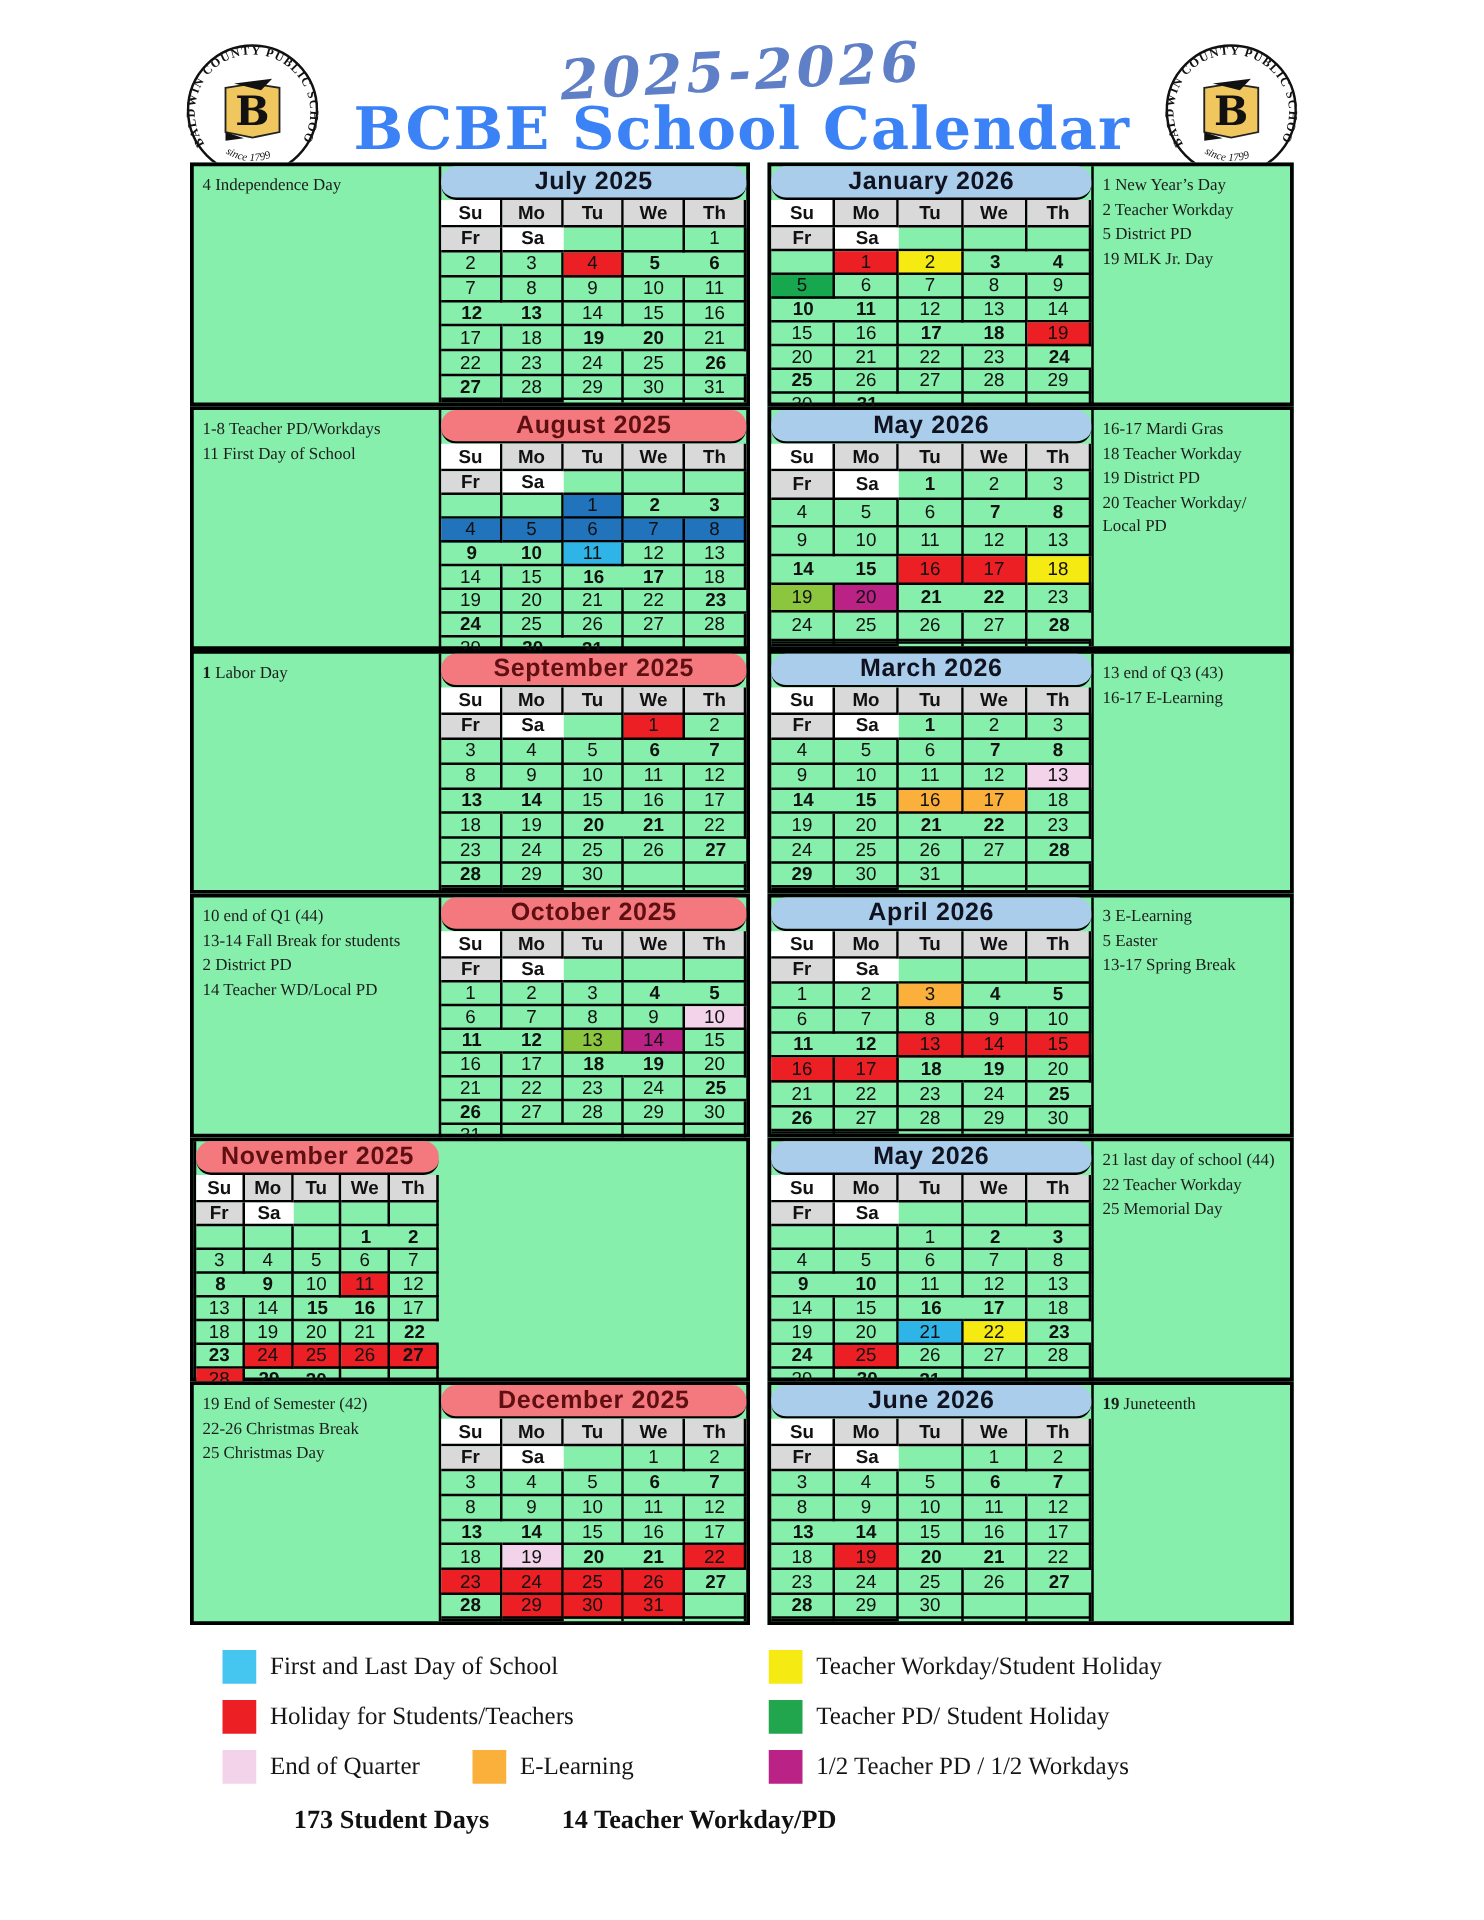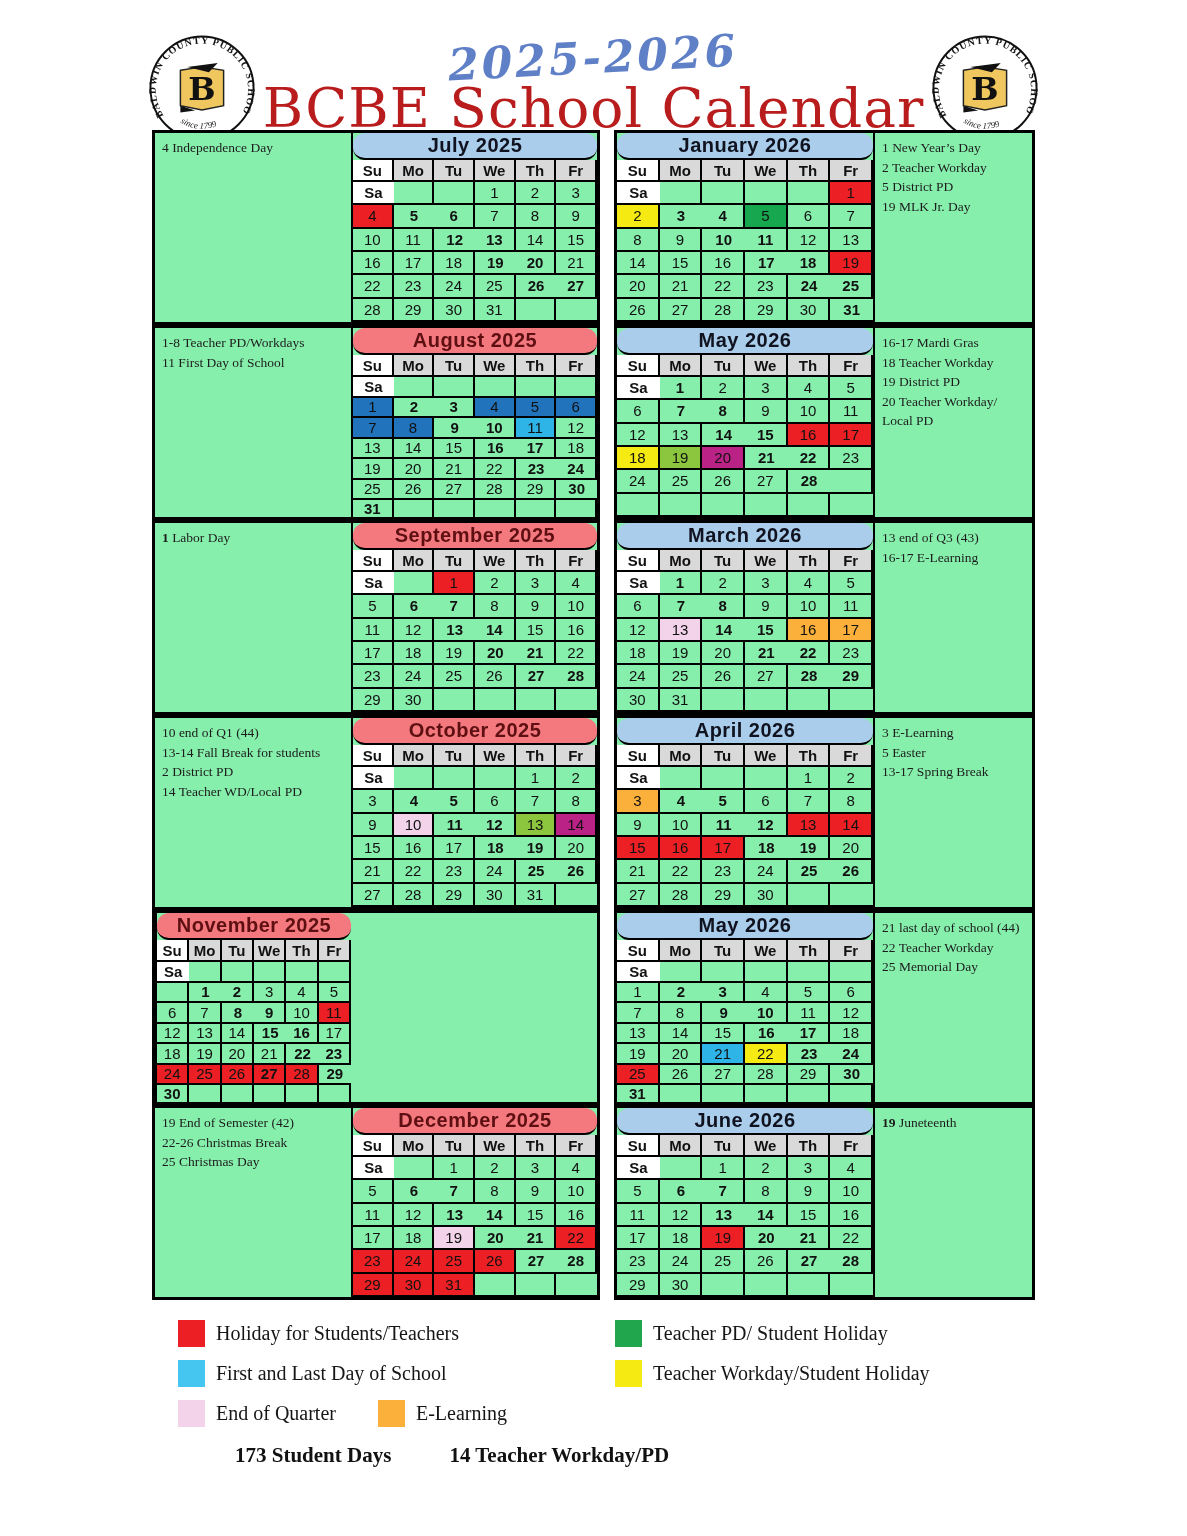--- a/index.html
+++ b/index.html
@@ -6,39 +6,39 @@
   .page{width:1187px;height:1536px;background:#fff;position:relative;overflow:hidden;
         font-family:"Liberation Sans",sans-serif;color:#111;}
   
   .page-header{display:flex;align-items:flex-start;justify-content:space-between;
                padding:34px 148px 0 148px;height:128px;box-sizing:border-box;}
   .logo-wrap{width:108px;height:108px;flex:0 0 auto;}
   .title-stack{flex:1;text-align:center;padding-top:2px;}
   .script-year{display:inline-block;font-family:"DejaVu Serif",serif;font-style:italic;
                font-weight:600;font-size:44px;color:#5F7FC7;transform:rotate(-3deg);
                margin-bottom:-16px;letter-spacing:3px;line-height:1;}
-  .main-title{font-family:"DejaVu Serif",serif;font-weight:400;font-size:55px;
-              color:#b91c1c;letter-spacing:1px;line-height:1.15;}
+  .main-title{font-family:"DejaVu Serif",serif;font-weight:700;font-size:47px;
+              color:#3b82f6;letter-spacing:1px;line-height:1.15;}
   
   .months-grid{margin:2px 0 0 152px;display:grid;grid-template-columns:448px 421px;
                grid-template-rows:repeat(6,195px);column-gap:14px;grid-auto-flow:column;}
   .month-block{border:3px solid #000;display:grid;box-sizing:border-box;background:#86efac;}
   .side-left{grid-template-columns:196px 1fr;}
   .side-right{grid-template-columns:1fr 157px;}
   .notes{padding:5px 7px;font-family:"Liberation Serif",serif;font-size:13.5px;
          line-height:1.45;color:#1c1c1c;}
   .note-line b{font-weight:700;}
   .cal{display:grid;grid-template-rows:27px 1fr;box-sizing:border-box;}
   .side-left .cal{border-left:2px solid #000;}
   .side-right .cal{border-right:2px solid #000;}
   .cal-title{display:flex;align-items:center;justify-content:center;font-weight:700;
              font-size:20px;border-bottom:2px solid #000;letter-spacing:.5px;border-radius:12px;}
   .hdr-blue .cal-title{background:#A9CDEA;color:#10131f;}
   .hdr-salmon .cal-title{background:#F4797E;color:#5e0f12;}
-  .cal-grid{display:grid;grid-template-columns:repeat(6,1fr);
+  .cal-grid{display:grid;grid-template-columns:repeat(5,1fr);
             grid-template-rows:22px repeat(6,1fr);}
   .cell{border-right:2px solid #000;border-bottom:2px solid #000;display:flex;
         align-items:center;justify-content:center;font-size:15px;box-sizing:border-box;
         overflow:hidden;}
   .cell:nth-child(7n){border-right:none;}
   .cal-grid .cell:nth-last-child(-n+7){border-bottom:none;}
   .dow{background:#D9D9D9;font-weight:700;font-size:15px;}
   .dow.we{background:#fff;}
   .day.we{font-weight:700;}
   
@@ -812,54 +812,60 @@
         <div class="notes">
           <div class="note-line"><b>19</b> Juneteenth</div>
         </div>
       </div>
     </div>
 
   <div class="legend" id="legend">
       <div class="legend-row">
         <div class="legend-left">
           <div class="legend-item">
+            <span class="swatch" style="background: rgb(69, 198, 241);"></span>
+            <span class="legend-label">First and Last Day of School</span>
+          </div>
+        </div>
+        <div class="legend-right">
+          <div class="legend-item">
+            <span class="swatch" style="background: rgb(245, 235, 19);"></span>
+            <span class="legend-label">Teacher Workday/Student Holiday</span>
+          </div>
+        </div>
+      </div>
+      <div class="legend-row">
+        <div class="legend-left">
+          <div class="legend-item">
             <span class="swatch" style="background: rgb(236, 32, 36);"></span>
             <span class="legend-label">Holiday for Students/Teachers</span>
           </div>
         </div>
         <div class="legend-right">
           <div class="legend-item">
             <span class="swatch" style="background: rgb(33, 165, 77);"></span>
             <span class="legend-label">Teacher PD/ Student Holiday</span>
-          </div>
-        </div>
-      </div>
-      <div class="legend-row">
-        <div class="legend-left">
-          <div class="legend-item">
-            <span class="swatch" style="background: rgb(69, 198, 241);"></span>
-            <span class="legend-label">First and Last Day of School</span>
-          </div>
-        </div>
-        <div class="legend-right">
-          <div class="legend-item">
-            <span class="swatch" style="background: rgb(245, 235, 19);"></span>
-            <span class="legend-label">Teacher Workday/Student Holiday</span>
           </div>
         </div>
       </div>
       <div class="legend-row">
         <div class="legend-left">
           <div class="legend-item">
             <span class="swatch" style="background: rgb(242, 211, 234);"></span>
             <span class="legend-label">End of Quarter</span>
           </div>
           <div class="legend-item">
             <span class="swatch" style="background: rgb(251, 176, 59);"></span>
             <span class="legend-label">E-Learning</span>
+          </div>
+        </div>
+        <div class="legend-right">
+          <div class="legend-item">
+            <span class="swatch" style="background: rgb(186, 34, 134);"></span>
+            <span class="legend-label">1/2 Teacher PD / 1/2 Workdays</span>
           </div>
         </div>
       </div>
     </div>
 
   <div class="totals">
     <span>173 Student Days</span>
     <span>14 Teacher Workday/PD</span>
   </div>
 

